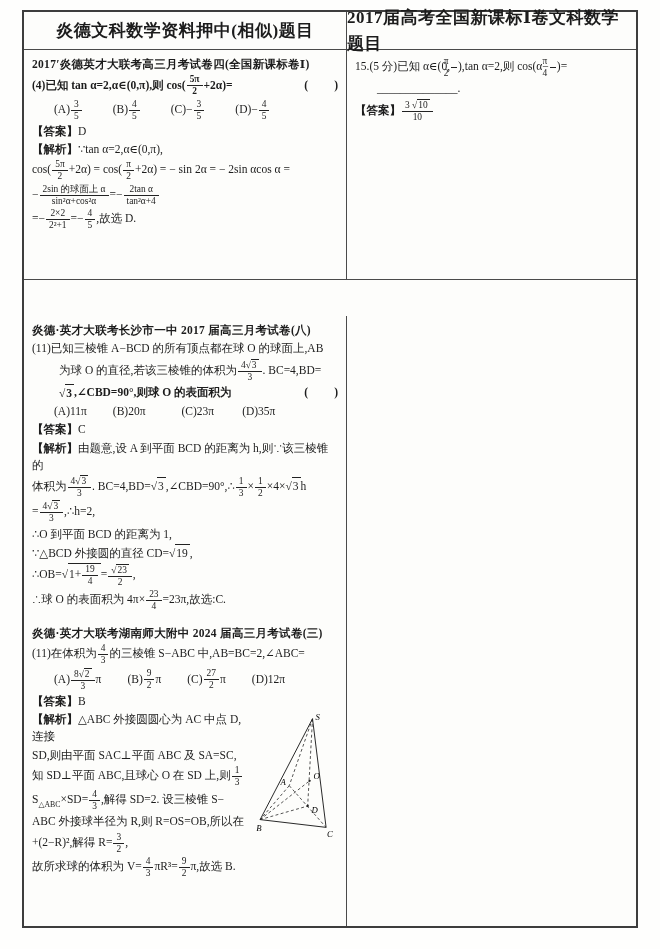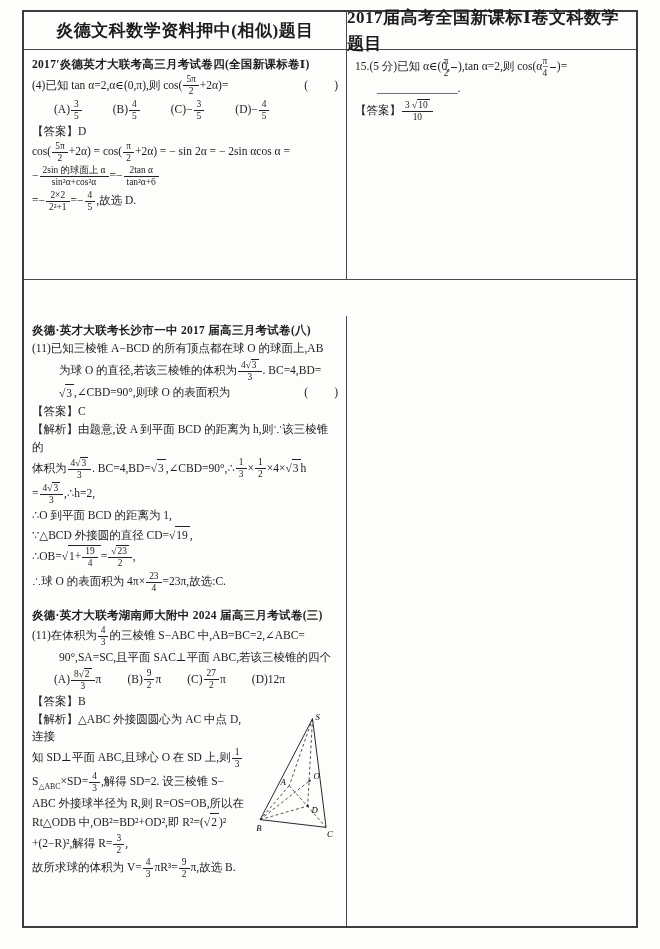--- a/index.html
+++ b/index.html
@@ -17,26 +17,26 @@
   .th.left { width:323px; border-right:1px solid #4a4a4a; }
   .th.right { flex:1; }
   .trow { display:flex; }
   .trow.row1 { height:230px; border-bottom:1px solid #4a4a4a; }
   .trow.row2 { height:610px;margin-top:36px; }
   .td { padding:5px 8px; overflow:hidden; }
   .td.left { width:323px; border-right:1px solid #4a4a4a; }
   .td.right { flex:1; }
   .line { margin:1px 0; min-height:16px; }
   .line.title { font-weight:bold; letter-spacing:.3px; }
-  .line.flex { display:flex; align-items:center; }
+  .line.flex { display:flex; align-items:center;font-weight:bold; }
   .line.ind { padding-left:27px; }
   .line.ind2 { padding-left:22px; }
   .line.opts { padding-left:22px; }
   .line.hang { padding-left:16px; text-indent:-16px; }
-  .bld { font-weight:normal; }
+  .bld { font-weight:bold; }
   .subs { font-size:.68em; vertical-align:sub; }
   .fill { flex:1 1 auto; }
   .hgap { display:inline-block; }
   .frac { display:inline-block; vertical-align:middle; text-align:center;
           font-size:.82em; line-height:1.18; margin:0 1px; }
   .fnum { display:block; padding:0 3px; }
   .fden { display:block; padding:0 3px; border-top:1px solid #222; }
   .rad { display:inline-block; white-space:nowrap; }
   .rsign { display:inline-block; }
   .rbody { display:inline-block; border-top:1px solid #222; padding:0 2px 0 1px; }
@@ -61,55 +61,56 @@
     <div class="trow row1">
       <div class="td left">
         <div>
             <div class="line title">2017′炎德英才大联考高三月考试卷四(全国新课标卷Ⅰ)</div>
             <div class="line flex">(4)已知 tan α=2,α∈(0,π),则 cos(<span class="frac">
                 <span class="fnum">5π</span>
                 <span class="fden">2</span>
               </span>+2α)=<span class="fill"></span>(<span class="hgap" style="width: 26px;"></span>)</div>
             <div class="line opts">(A)<span class="frac"><span class="fnum">3</span><span class="fden">5</span></span><span class="hgap" style="width: 30px;"></span>(B)<span class="frac"><span class="fnum">4</span><span class="fden">5</span></span><span class="hgap" style="width: 30px;"></span>(C)−<span class="frac"><span class="fnum">3</span><span class="fden">5</span></span><span class="hgap" style="width: 30px;"></span>(D)−<span class="frac"><span class="fnum">4</span><span class="fden">5</span></span></div>
             <div class="line"><span class="bld">【答案】</span>D</div>
+            <div class="line"><span class="bld">【解析】</span>∵tan α=2,α∈(0,π),</div>
             <div class="line">cos(<span class="frac"><span class="fnum">5π</span><span class="fden">2</span></span>+2α) = cos(<span class="frac"><span class="fnum">π</span><span class="fden">2</span></span>+2α) = − sin 2α = − 2sin αcos α =</div>
-            <div class="line">−<span class="frac"><span class="fnum">2sin 的球面上 α</span><span class="fden">sin²α+cos²α</span></span>=−<span class="frac"><span class="fnum">2tan α</span><span class="fden">tan²α+6</span></span></div>
+            <div class="line">−<span class="frac"><span class="fnum">2sin 的球面上 α</span><span class="fden">sin²α+cos²α</span></span>=−<span class="frac"><span class="fnum">2tan α</span><span class="fden">tan²α+4</span></span></div>
             <div class="line">=−<span class="frac"><span class="fnum">2×2</span><span class="fden">2²+1</span></span>=−<span class="frac"><span class="fnum">4</span><span class="fden">5</span></span>,故选 D.</div>
           </div>
       </div>
       <div class="td right">
         <div>
             <div class="line hang">15.(5 分)已知 α∈(0,<span class="frac"><span class="fnum">π</span><span class="fden">2</span></span>),tan α=2,则 cos(α−<span class="frac"><span class="fnum">π</span><span class="fden">4</span></span>)=</div>
             <div class="line ind2">______________.</div>
             <div class="line"><span class="bld">【答案】</span><span class="frac"><span class="fnum">3 <span class="rad"><span class="rsign">√</span><span class="rbody">10</span></span></span><span class="fden">10</span></span></div>
           </div>
       </div>
     </div>
 
     <div class="trow row2">
       <div class="td left">
         <div>
             <div class="line title">炎德·英才大联考长沙市一中 2017 届高三月考试卷(八)</div>
             <div class="line">(11)已知三棱锥 A−BCD 的所有顶点都在球 O 的球面上,AB</div>
             <div class="line ind">为球 O 的直径,若该三棱锥的体积为<span class="frac"><span class="fnum">4<span class="rad"><span class="rsign">√</span><span class="rbody">3</span></span></span><span class="fden">3</span></span>. BC=4,BD=</div>
             <div class="line ind flex"><span class="rad"><span class="rsign">√</span><span class="rbody">3</span></span>,∠CBD=90°,则球 O 的表面积为<span class="fill"></span>(<span class="hgap" style="width: 26px;"></span>)</div>
+            <div class="line ind opts">(A)11π<span class="hgap" style="width: 26px;"></span>(B)20π<span class="hgap" style="width: 36px;"></span>(C)23π<span class="hgap" style="width: 28px;"></span>(D)35π</div>
             <div class="line"><span class="bld">【答案】</span>C</div>
             <div class="line"><span class="bld">【解析】</span>由题意,设 A 到平面 BCD 的距离为 h,则∵该三棱锥的</div>
             <div class="line">体积为<span class="frac"><span class="fnum">4<span class="rad"><span class="rsign">√</span><span class="rbody">3</span></span></span><span class="fden">3</span></span>. BC=4,BD=<span class="rad"><span class="rsign">√</span><span class="rbody">3</span></span>,∠CBD=90°,∴<span class="frac"><span class="fnum">1</span><span class="fden">3</span></span>×<span class="frac"><span class="fnum">1</span><span class="fden">2</span></span>×4×<span class="rad"><span class="rsign">√</span><span class="rbody">3</span></span>h</div>
             <div class="line">=<span class="frac"><span class="fnum">4<span class="rad"><span class="rsign">√</span><span class="rbody">3</span></span></span><span class="fden">3</span></span>,∴h=2,</div>
             <div class="line">∴O 到平面 BCD 的距离为 1,</div>
             <div class="line">∵△BCD 外接圆的直径 CD=<span class="rad"><span class="rsign">√</span><span class="rbody">19</span></span>,</div>
             <div class="line">∴OB=<span class="rad"><span class="rsign">√</span><span class="rbody">1+<span class="frac"><span class="fnum">19</span><span class="fden">4</span></span></span></span>=<span class="frac"><span class="fnum"><span class="rad"><span class="rsign">√</span><span class="rbody">23</span></span></span><span class="fden">2</span></span>,</div>
             <div class="line">∴球 O 的表面积为 4π×<span class="frac"><span class="fnum">23</span><span class="fden">4</span></span>=23π,故选:C.</div>
           </div>
         <div class="sec3">
           <div>
               <div class="line title">炎德·英才大联考湖南师大附中 2024 届高三月考试卷(三)</div>
               <div class="line">(11)在体积为<span class="frac"><span class="fnum">4</span><span class="fden">3</span></span>的三棱锥 S−ABC 中,AB=BC=2,∠ABC=</div>
-              <div class="line ind">90°,SA=SC,且平面 SAC⊥平面 ABC,若该三棱锥的四个</div>
               <div class="line ind opts">(A)<span class="frac"><span class="fnum">8<span class="rad"><span class="rsign">√</span><span class="rbody">2</span></span></span><span class="fden">3</span></span>π<span class="hgap" style="width: 26px;"></span>(B)<span class="frac"><span class="fnum">9</span><span class="fden">2</span></span>π<span class="hgap" style="width: 26px;"></span>(C)<span class="frac"><span class="fnum">27</span><span class="fden">2</span></span>π<span class="hgap" style="width: 26px;"></span>(D)12π</div>
               <div class="line"><span class="bld">【答案】</span>B</div>
             </div>
           <div class="ana">
             <span class="figwrap">
               <svg width="82" height="128" viewBox="0 0 84 132">
 
                 <line x1="58" y1="8" x2="4" y2="112" stroke="#222" stroke-width="1"></line>
                 <line x1="58" y1="8" x2="72" y2="120" stroke="#222" stroke-width="1"></line>
                 <line x1="4" y1="112" x2="72" y2="120" stroke="#222" stroke-width="1"></line>
@@ -125,24 +126,24 @@
                 <text x="61" y="9" font-size="9">S</text>
                 <text x="25" y="76" font-size="9">A</text>
                 <text x="59" y="70" font-size="9">O</text>
                 <text x="57" y="105" font-size="9">D</text>
                 <text x="0" y="124" font-size="9">B</text>
                 <text x="73" y="130" font-size="9">C</text>
               </svg>
             </span>
             <div>
                 <div class="line"><span class="bld">【解析】</span>△ABC 外接圆圆心为 AC 中点 D,连接</div>
+                <div class="line">SD,则由平面 SAC⊥平面 ABC 及 SA=SC,</div>
                 <div class="line">知 SD⊥平面 ABC,且球心 O 在 SD 上,则<span class="frac"><span class="fnum">1</span><span class="fden">3</span></span></div>
                 <div class="line">S<span class="subs">△ABC</span>×SD=<span class="frac"><span class="fnum">4</span><span class="fden">3</span></span>,解得 SD=2. 设三棱锥 S−</div>
                 <div class="line">ABC 外接球半径为 R,则 R=OS=OB,所以在</div>
-                <div class="line">Rt△ODB 中,OB²=BD²+OD²,即 R²=(<span class="rad"><span class="rsign">√</span><span class="rbody">2</span></span>)²</div>
                 <div class="line">+(2−R)²,解得 R=<span class="frac"><span class="fnum">3</span><span class="fden">2</span></span>,</div>
                 <div class="line">故所求球的体积为 V=<span class="frac"><span class="fnum">4</span><span class="fden">3</span></span>πR³=<span class="frac"><span class="fnum">9</span><span class="fden">2</span></span>π,故选 B.</div>
               </div>
           </div>
         </div>
       </div>
     </div>
 
   </div>
   <div class="footer">· 4 ·</div>

